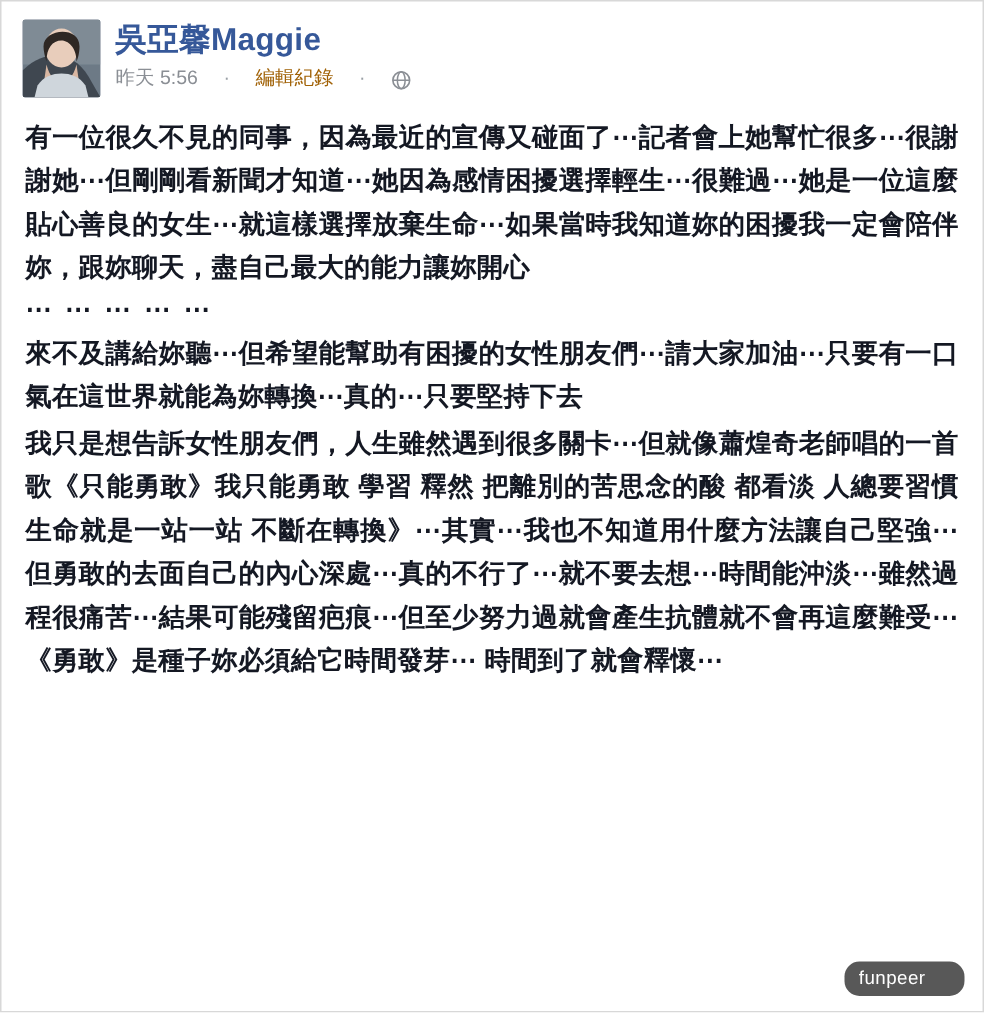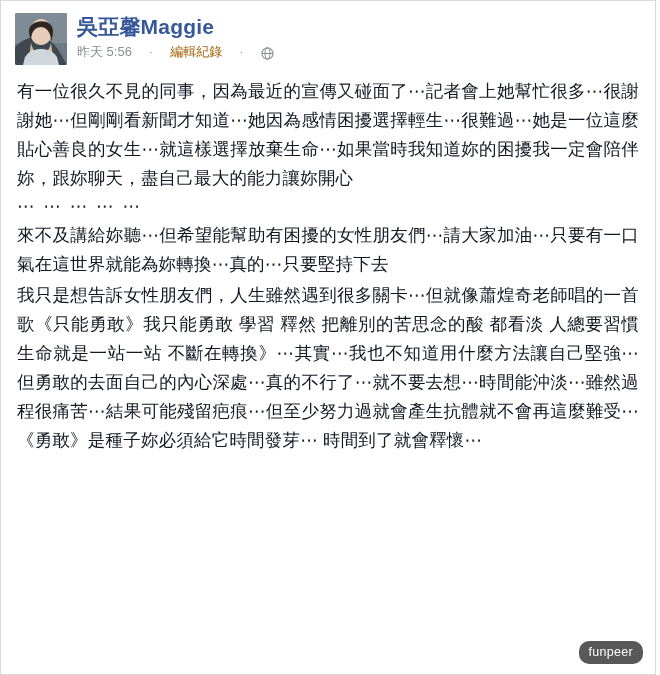--- a/index.html
+++ b/index.html
@@ -71,39 +71,40 @@
     position: relative;
     top: 1px;
   }
   .post-body {
     padding: 6px 16px 0 16px;
     font-size: 17.5px;
     line-height: 29px;
     color: #141823;
     letter-spacing: 0.2px;
     text-align: justify;
+    font-weight: bold;
   }
   .para {
     margin: 0 0 2px 0;
   }
   .para.dots {
     letter-spacing: 2px;
     color: #141823;
     line-height: 22px;
     margin-bottom: 4px;
   }
   .watermark {
     position: absolute;
     right: 12px;
     bottom: 10px;
     background: #4a4a4a;
     color: #ffffff;
     font-size: 12.5px;
     line-height: 18px;
-    padding: 2px 10px 3px 10px;
+    padding: 2px 26px 3px 10px;
     border-radius: 10px;
     opacity: 0.92;
     letter-spacing: 0.3px;
   }
 </style>
 </head>
 <body>
 
 <div class="post">
 

